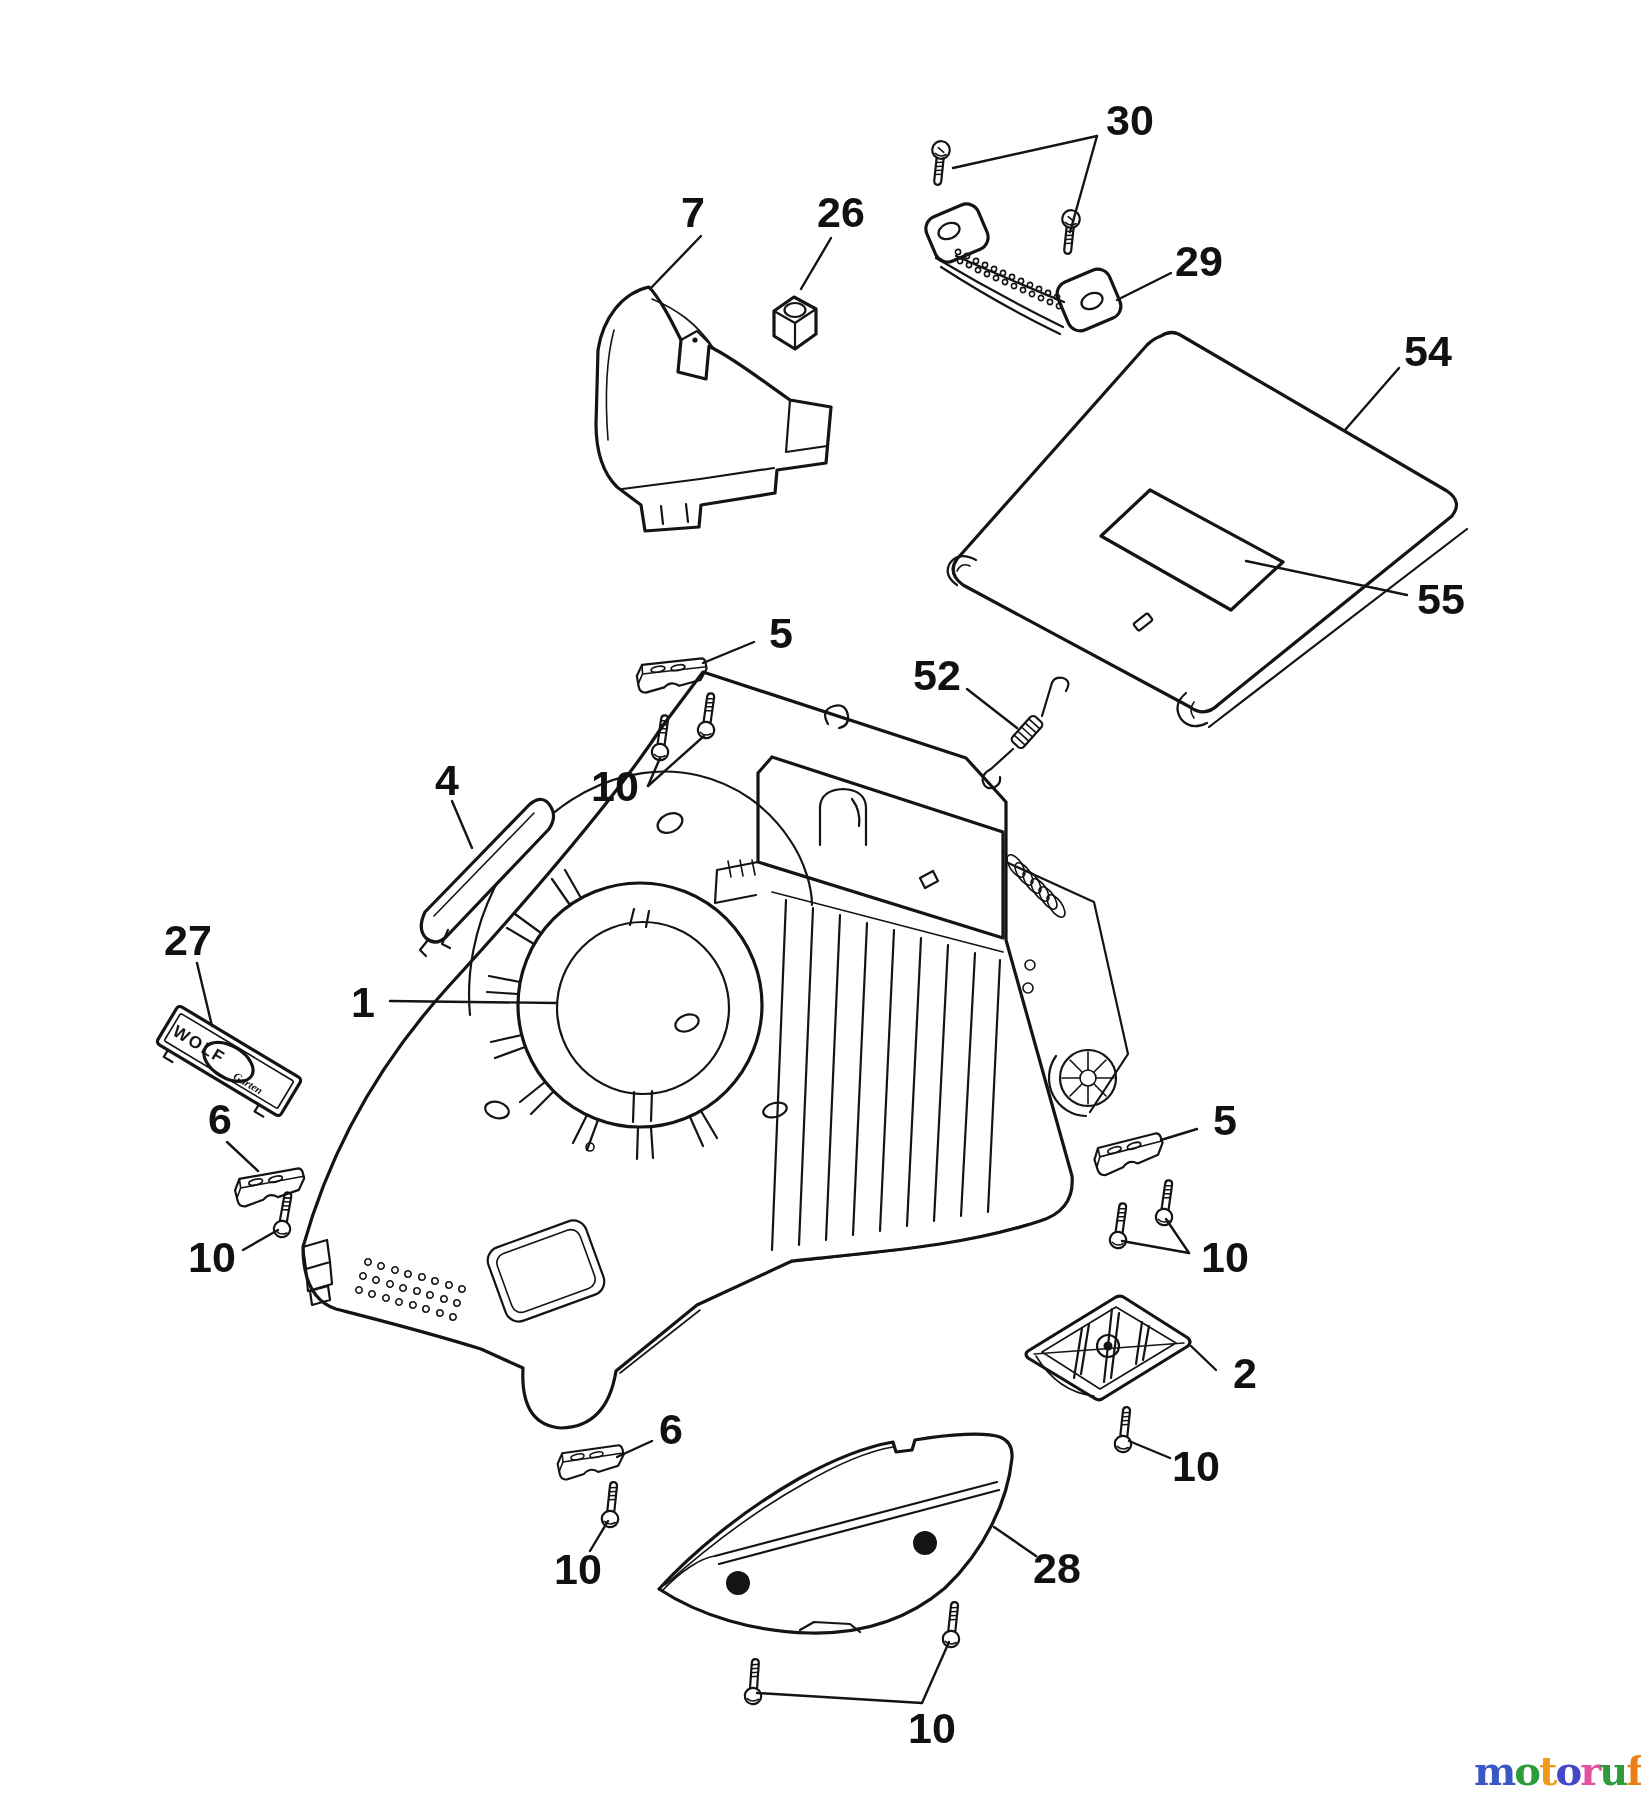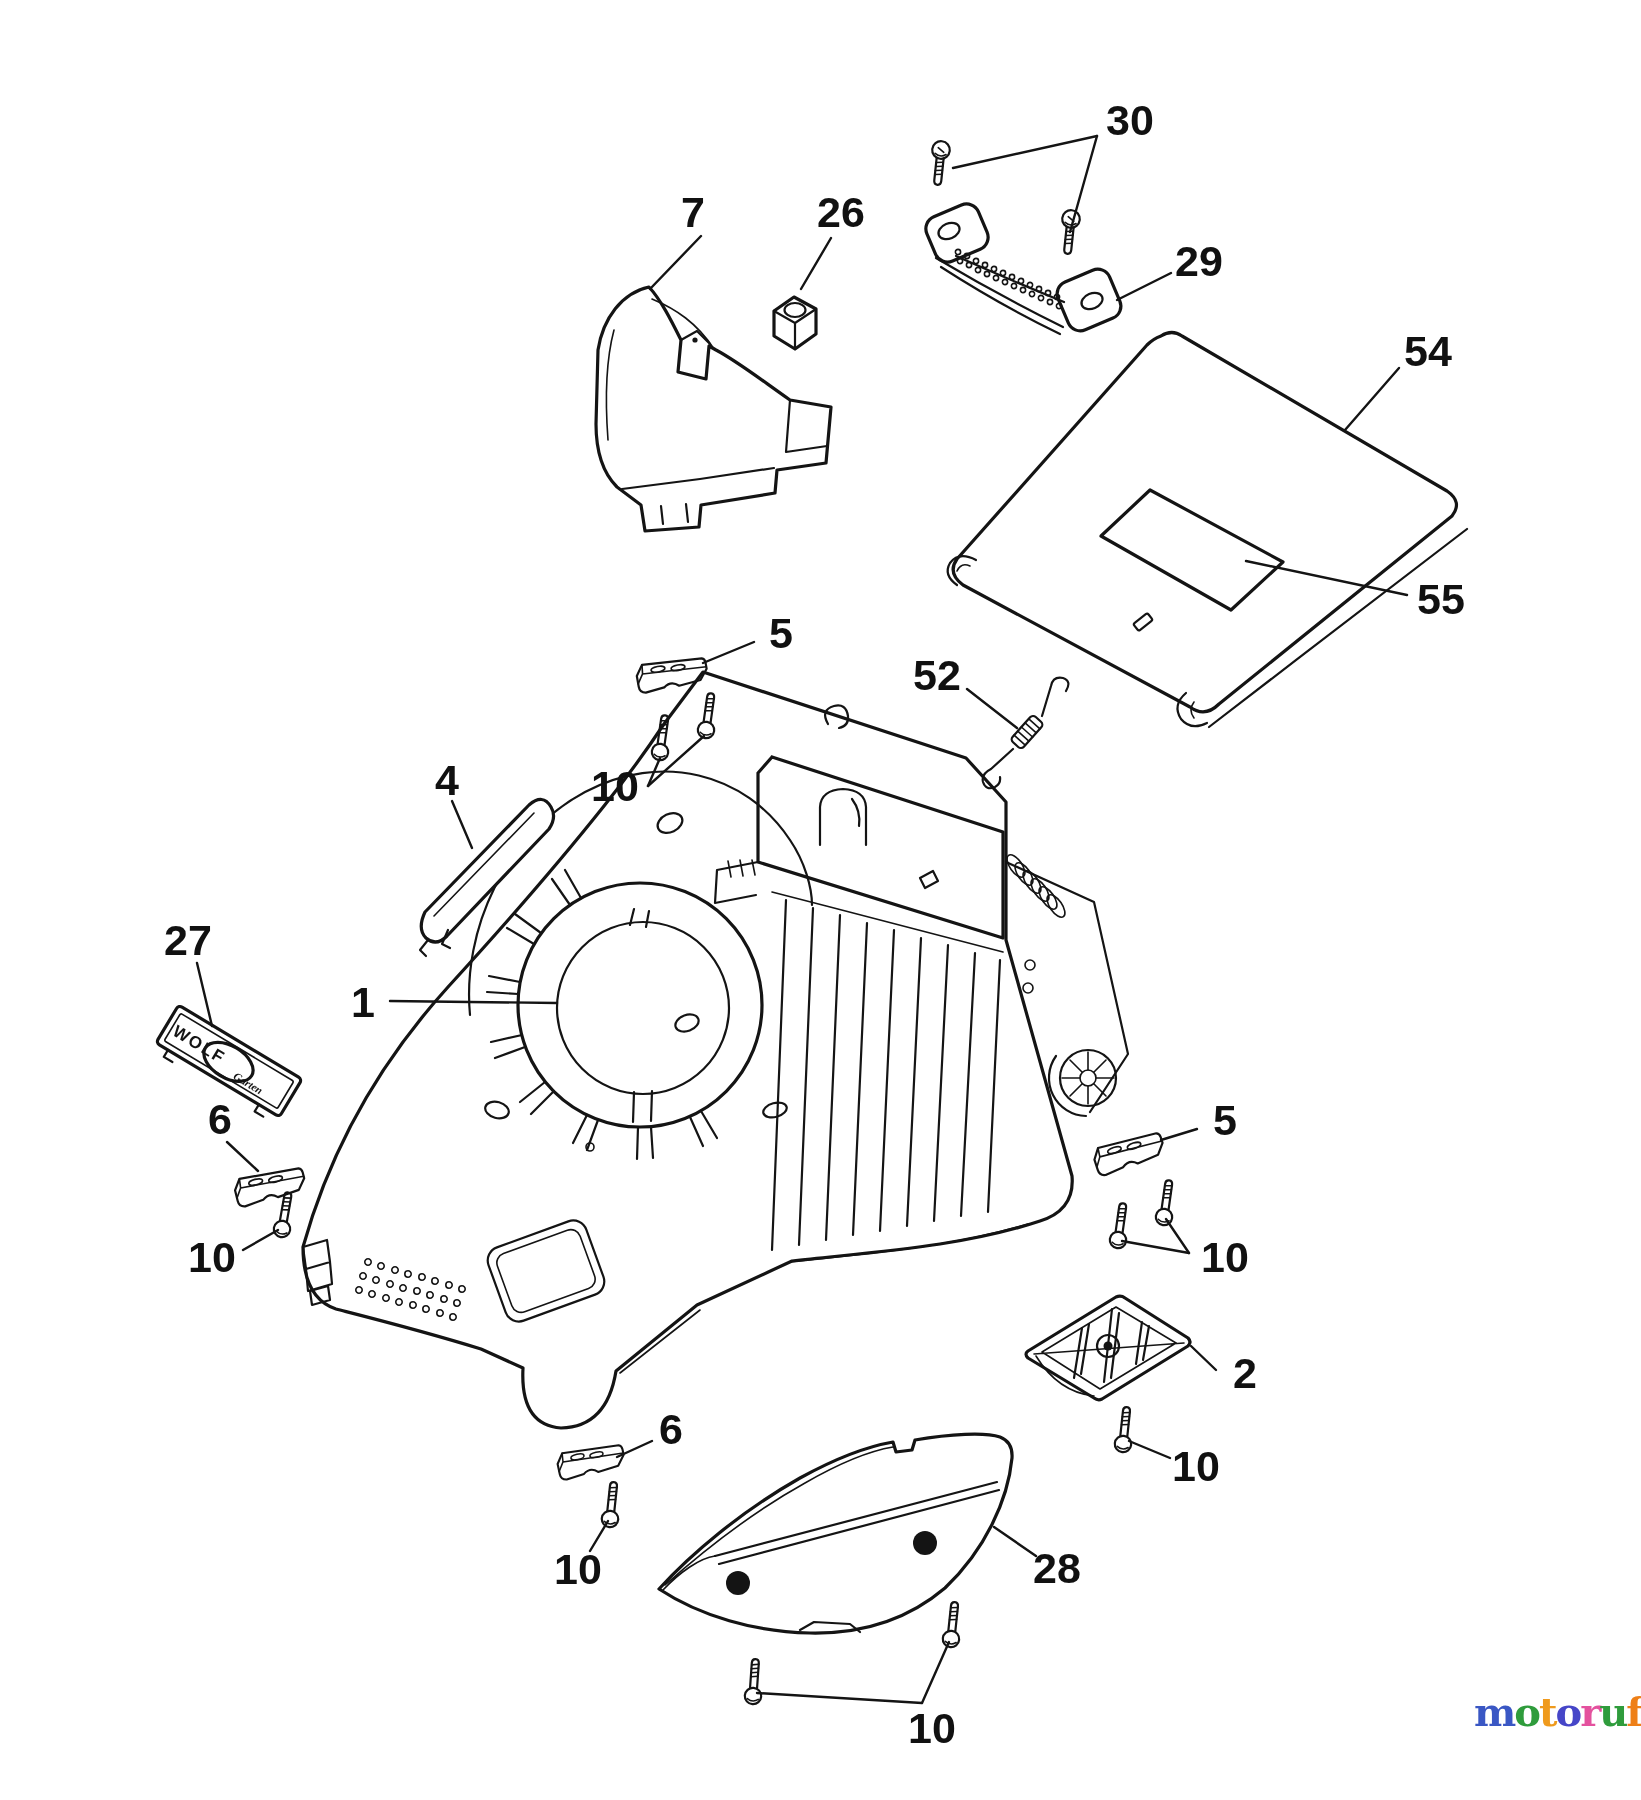--- a/index.html
+++ b/index.html
@@ -9,21 +9,21 @@
   svg *{vector-effect:none;}
   .ln{fill:none;stroke:#141414;stroke-width:3.2;stroke-linecap:round;stroke-linejoin:round;}
   .fw{fill:#ffffff;stroke:#141414;stroke-width:3.2;stroke-linecap:round;stroke-linejoin:round;}
   .mid{fill:none;stroke:#141414;stroke-width:2.2;stroke-linecap:round;stroke-linejoin:round;}
   .thin{fill:none;stroke:#141414;stroke-width:1.6;stroke-linecap:round;stroke-linejoin:round;}
   .solid{fill:#141414;stroke:none;}
   .leader{stroke:#141414;stroke-width:2.4;stroke-linecap:round;}
   .callout{font:bold 43px "Liberation Sans",sans-serif;fill:#111;text-anchor:middle;dominant-baseline:central;}
   .plate-big{font:bold 17px "Liberation Sans",sans-serif;fill:#141414;letter-spacing:2px;}
   .plate-small{font:italic bold 11px "Liberation Serif",serif;fill:#141414;}
-  #watermark{position:absolute;left:1474px;top:1688px;white-space:nowrap;
+  #watermark{position:absolute;left:1474px;top:1747px;white-space:nowrap;
              font:bold 40px "DejaVu Serif",serif;letter-spacing:-2px;}
 </style>
 </head>
 <body>
 
 <div class="canvas">
 <svg width="1641" height="1800" viewBox="0 0 1641 1800">
 
   <defs>
     <g id="screwUp">

